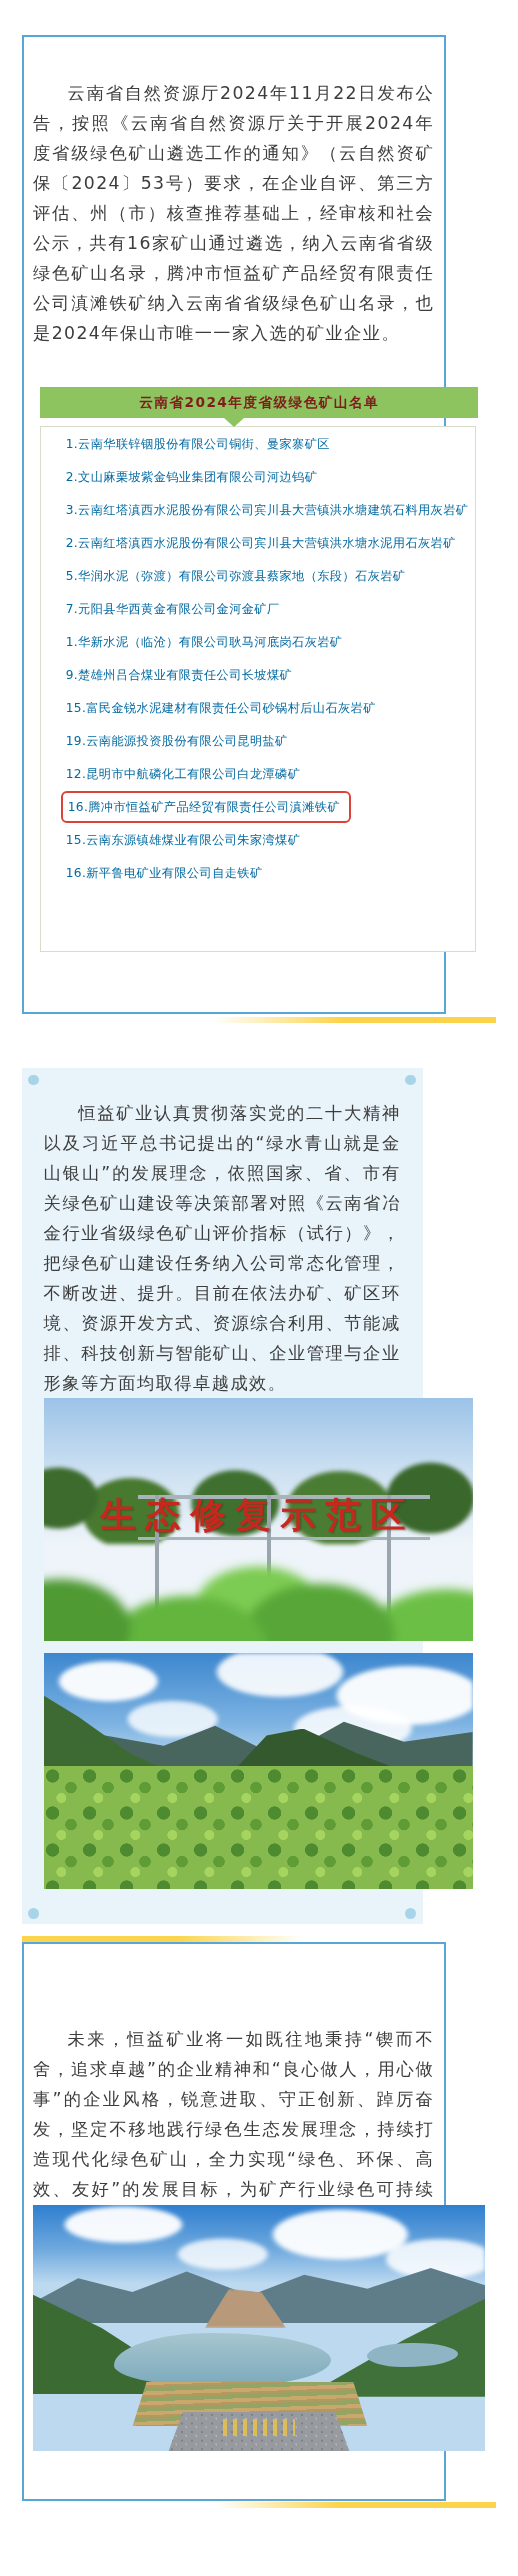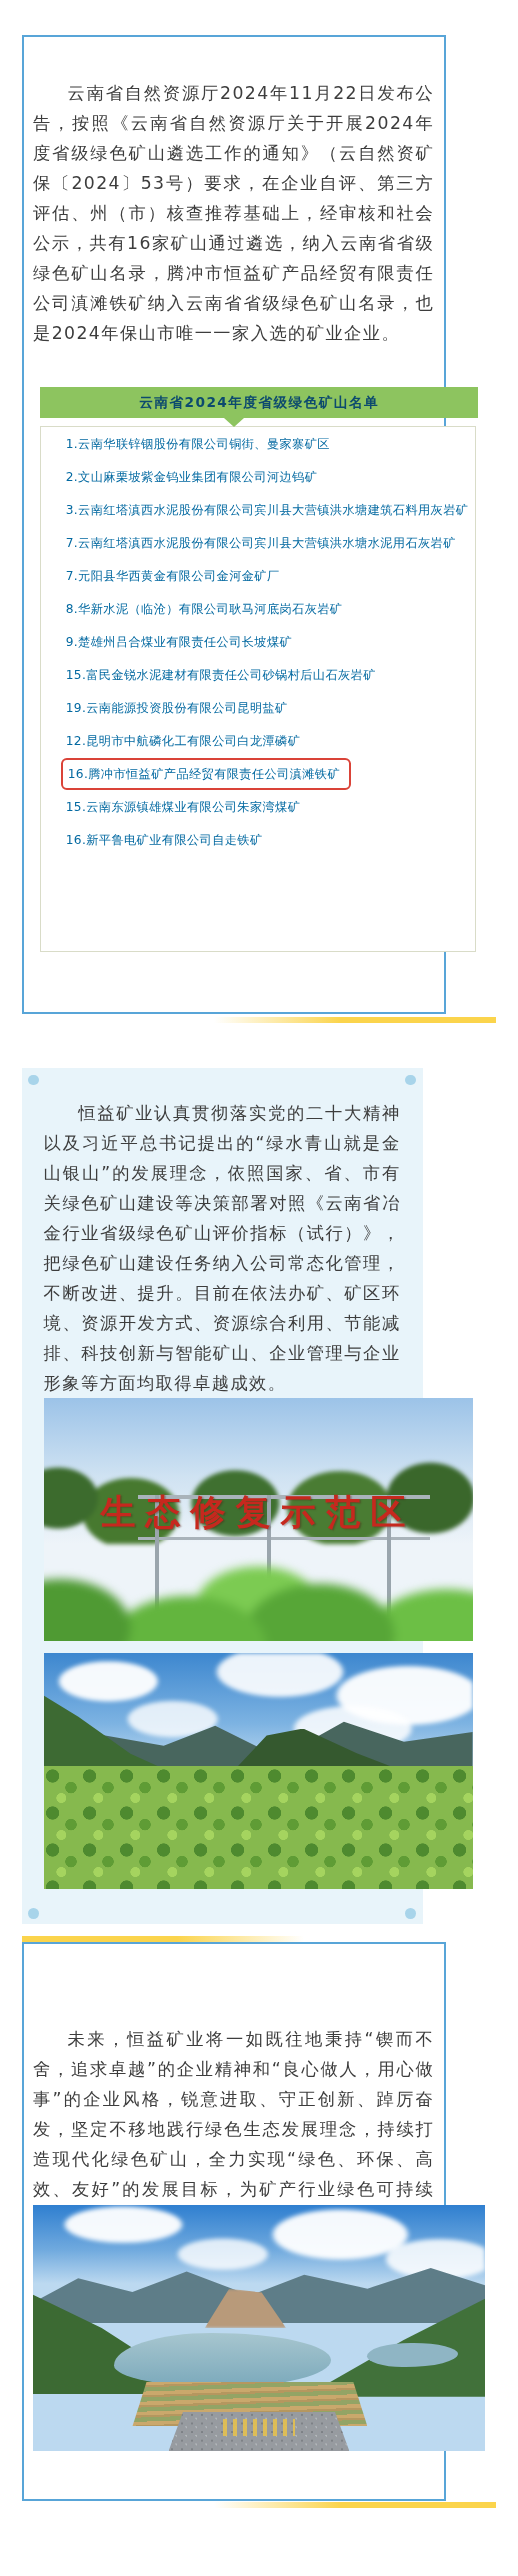--- a/index.html
+++ b/index.html
@@ -12,21 +12,21 @@
   .box1 { top:35px; height:979px; }
   .box3 { top:1942px; height:559px; }
 
   .para { position:absolute; left:9.4px; right:9.4px; font-size:17.3px; line-height:30px;
           letter-spacing:1.4px; color:#3d3d3d; text-indent:2em; text-align:justify; }
   .box1 .para { top:41px; }
   .box3 .para { top:48px;margin-top:32px; }
 
   
   .green-bar { position:absolute; top:350px; left:16.6px; width:438px; height:31px;
-               background:#8dc45f; color:#0c4a6e; font-size:13.7px; font-weight:bold;
+               background:#8dc45f; color:#7f1d1d; font-size:13.7px; font-weight:bold;
                letter-spacing:1.4px; text-align:center; line-height:31px; }
   .bar-triangle { position:absolute; top:381px; left:50%; transform:translateX(-50%);
                   width:0; height:0; border-left:10px solid transparent;
                   border-right:10px solid transparent; border-top:9.4px solid #8dc45f; z-index:2; }
 
   
   .list-box { position:absolute; top:389px; left:16.6px; width:436px; height:526px;
               border:0.7px solid #d9dcc8; background:#ffffff; padding:0.7px 7.2px 0 24.5px; overflow:hidden; }
   .mine-item { height:33px; display:flex; align-items:center; font-size:12.2px;
                letter-spacing:0.4px; color:#0369a1; white-space:nowrap; }
@@ -45,21 +45,21 @@
   .dot { position:absolute; width:10.8px; height:10.8px; border-radius:50%; background:#a8d4ea; }
   .dot-tl { top:6.5px; left:6.5px; } .dot-tr { top:6.5px; right:6.5px; }
   .dot-bl { bottom:5px; left:6.5px; } .dot-br { bottom:5px; right:6.5px; }
   .box2 .para { left:22px; right:22px; top:30px; }
 
   
   .photo { position:absolute; overflow:hidden; background:#cfe2f0; }
   .photo1 { top:330px; left:22px; width:429px; height:243px; }
   .photo2 { top:585px; left:22px; width:429px; height:236px; }
   .photo3 { top:261px; left:9.4px; width:452px; height:246px; }
-  .layer { position:absolute;font-family:Liberation Mono, monospace; }
+  .layer { position:absolute; }
 
   
   .p1-sky { inset:0; background:linear-gradient(180deg,#9cc3e8 0%,#cfe2f2 32%,#eef4f9 60%); }
   .p1-trees { left:-3%; right:-3%; top:18%; height:42%; filter:blur(2.2px); background:
       radial-gradient(ellipse 65px 50px at 6% 55%, #3c6b2d 0 60%, transparent 62%),
       radial-gradient(ellipse 79px 58px at 22% 70%, #47792f 0 60%, transparent 62%),
       radial-gradient(ellipse 72px 54px at 45% 60%, #3f7030 0 60%, transparent 62%),
       radial-gradient(ellipse 86px 61px at 68% 65%, #4a7c33 0 60%, transparent 62%),
       radial-gradient(ellipse 72px 58px at 88% 55%, #3a672b 0 60%, transparent 62%); }
   .p1-bar { left:22%; right:10%; height:3.6px; background:#a9b3ba; }
@@ -141,27 +141,30 @@
     <div class="mine-item">
           <span>1.云南华联锌铟股份有限公司铜街、曼家寨矿区</span>
         </div>
         <div class="mine-item">
           <span>2.文山麻栗坡紫金钨业集团有限公司河边钨矿</span>
         </div>
         <div class="mine-item">
           <span>3.云南红塔滇西水泥股份有限公司宾川县大营镇洪水塘建筑石料用灰岩矿</span>
         </div>
         <div class="mine-item">
-          <span>7.云南红塔滇西水泥股份有限公司宾川县大营镇洪水塘水泥用石灰岩矿</span>
+          <span>2.云南红塔滇西水泥股份有限公司宾川县大营镇洪水塘水泥用石灰岩矿</span>
+        </div>
+        <div class="mine-item">
+          <span>5.华润水泥（弥渡）有限公司弥渡县蔡家地（东段）石灰岩矿</span>
         </div>
         <div class="mine-item">
           <span>7.元阳县华西黄金有限公司金河金矿厂</span>
         </div>
         <div class="mine-item">
-          <span>8.华新水泥（临沧）有限公司耿马河底岗石灰岩矿</span>
+          <span>1.华新水泥（临沧）有限公司耿马河底岗石灰岩矿</span>
         </div>
         <div class="mine-item">
           <span>9.楚雄州吕合煤业有限责任公司长坡煤矿</span>
         </div>
         <div class="mine-item">
           <span>15.富民金锐水泥建材有限责任公司砂锅村后山石灰岩矿</span>
         </div>
         <div class="mine-item">
           <span>19.云南能源投资股份有限公司昆明盐矿</span>
         </div>

